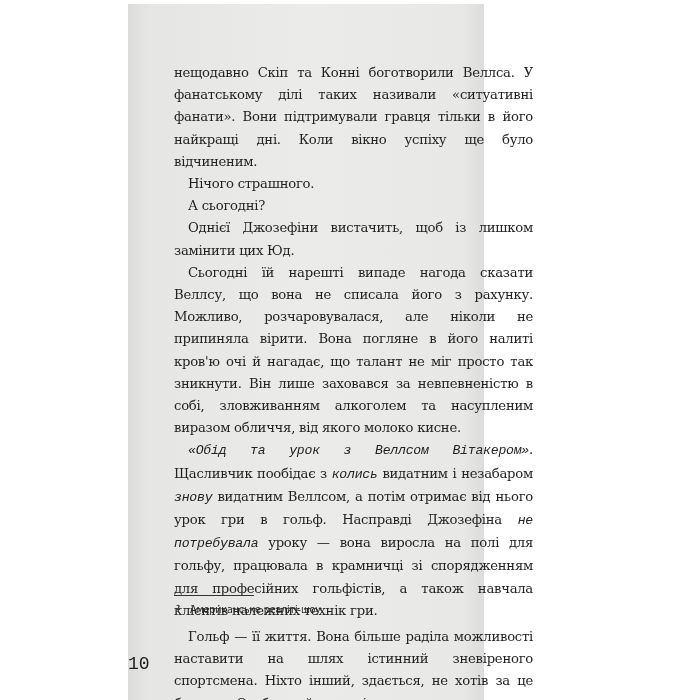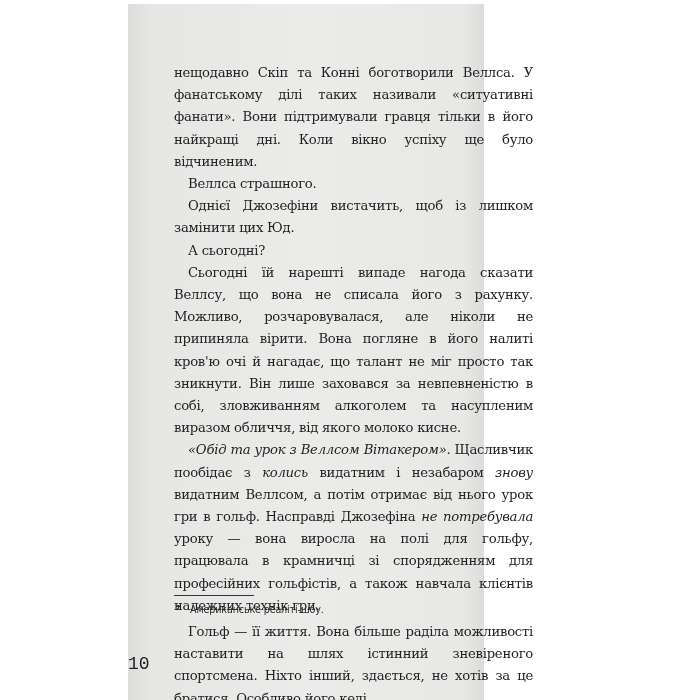--- a/index.html
+++ b/index.html
@@ -11,21 +11,21 @@
     background: linear-gradient(90deg, #dcdddb 0%, #e6e7e5 6%, #ebecea 50%, #e8e9e7 94%, #dcdddb 100%);
   }
   .text {
     position: absolute; left: 46px; top: 58px; width: 359px;
     font-family: "DejaVu Serif", serif; font-size: 13.2px; line-height: 22.2px;
     color: #232323; text-align: justify; letter-spacing: -0.25px;
   }
   .p { margin: 0; text-indent: 14px; }
   .p.first { text-indent: 0; }
   .p.gap { margin-top: 4px; }
-  .it { font-style: italic; }
+  .it { font-style: italic; font-family: Liberation Mono, monospace; }
   .rule {
     position: absolute; left: 46px; top: 591px; width: 80px; height: 1px; background: #333;
   }
   .notes {
     position: absolute; left: 46px; top: 598px; width: 359px;
     font-family: "DejaVu Sans", sans-serif; font-size: 9.6px; line-height: 15px; color: #2a2a2a;
     letter-spacing: -0.15px;
   }
   .note { position: relative; padding-left: 16px; margin: 0; }
   .note .num { position: absolute; left: 2px; top: -1px; font-size: 7px; }
@@ -33,23 +33,23 @@
     position: absolute; left: 0; width: 444px; top: 650px; text-align: left;
     font-family: Liberation Mono, monospace; font-size: 18px; color: #222;
   }
 </style>
 </head>
 <body>
 
 <div class="page">
   <div class="text">
     <p class="p first"><span>нещодавно Скіп та Конні боготворили Веллса. У фанатському ділі таких називали «ситуативні фанати». Вони підтримували гравця тільки в його найкращі дні. Коли вікно успіху ще було відчиненим.</span></p>
-    <p class="p"><span>Веллса страшного.</span></p>
+    <p class="p"><span>Нічого страшного.</span></p>
+    <p class="p"><span>А сьогодні?</span></p>
     <p class="p"><span>Однієї Джозефіни вистачить, щоб із лишком замінити цих Юд.</span></p>
-    <p class="p"><span>А сьогодні?</span></p>
     <p class="p"><span>Сьогодні їй нарешті випаде нагода сказати Веллсу, що вона не списала його з рахунку. Можливо, розчаровувалася, але ніколи не припиняла вірити. Вона погляне в його налиті кров'ю очі й нагадає, що талант не міг просто так зникнути. Він лише заховався за невпевненістю в собі, зловживанням алкоголем та насупленим виразом обличчя, від якого молоко кисне.</span></p>
     <p class="p"><span class="it">«Обід та урок з Веллсом Вітакером»</span><span>. Щасливчик пообідає з </span><span class="it">колись</span><span> видатним і незабаром </span><span class="it">знову</span><span> видатним Веллсом, а потім отримає від нього урок гри в гольф. Насправді Джозефіна </span><span class="it">не потребувала</span><span> уроку — вона виросла на полі для гольфу, працювала в крамничці зі спорядженням для професійних гольфістів, а також навчала клієнтів належних технік гри.</span></p>
     <p class="p gap"><span>Гольф — її життя. Вона більше раділа можливості наставити на шлях істинний зневіреного спортсмена. Ніхто інший, здається, не хотів за це братися. Особливо його кеді</span></p>
   </div>
   <div class="rule"></div>
   <div class="notes">
     <p class="note">
       <span class="num">1</span>
     </p>
     <p class="note">

